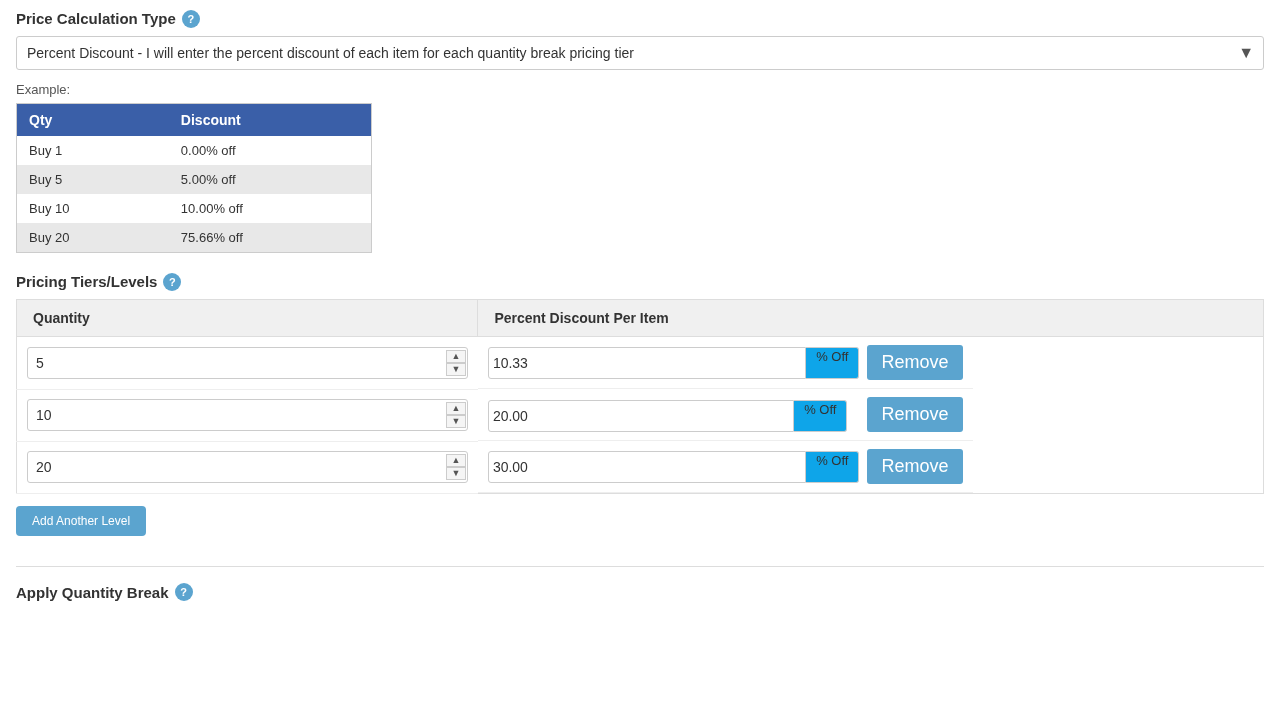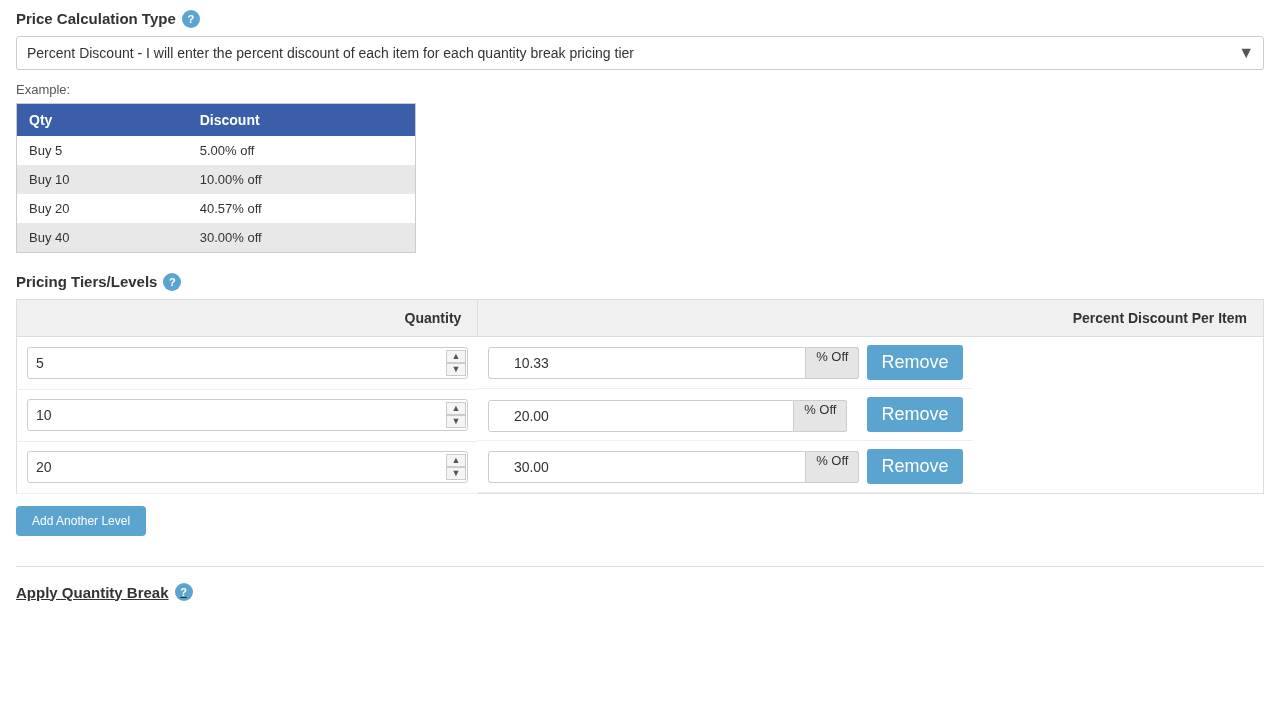--- a/index.html
+++ b/index.html
@@ -64,21 +64,21 @@
     }
 
     .example-label {
       font-size: 13px;
       color: #555;
       margin-bottom: 6px;
     }
 
     .example-table {
       border-collapse: collapse;
-      width: 400px;
+      width: 356px;
       margin-bottom: 20px;
       border: 1px solid #ccc;
     }
 
     .example-table thead tr {
       background: #3a5fa8;
       color: #fff;
     }
 
     .example-table th {
@@ -111,21 +111,21 @@
       border: 1px solid #ddd;
       margin-bottom: 12px;
     }
 
     .pricing-table thead tr {
       background: #f0f0f0;
     }
 
     .pricing-table th {
       padding: 10px 16px;
-      text-align: right;
+      text-align: left;
       font-size: 14px;
       font-weight: bold;
       color: #333;
       border: 1px solid #ddd;
     }
 
     .pricing-table td {
       padding: 8px 10px;
       border: none;
       border-bottom: 1px solid #eee;
@@ -171,36 +171,36 @@
       display: flex;
       align-items: center;
       justify-content: center;
       color: #555;
       line-height: 1;
       padding: 0;
     }
 
     .discount-input {
       flex: 1;
-      padding: 7px 25px;
+      padding: 7px 4px;
       border: 1px solid #ccc;
       border-radius: 3px;
       font-size: 14px;
       color: #333;
     }
 
     .percent-off-label {
       white-space: nowrap;
       font-size: 13px;
       color: #333;
       padding: 1px 10px;
       border: 1px solid #ccc;
       border-left: none;
       border-radius: 0 3px 3px 0;
-      background: #e5e5e5;
+      background: #0ea5e9;
     }
 
     .discount-input {
       border-radius: 3px 0 0 3px;
     }
 
     .remove-btn {
       background: #5ba4cf;
       color: #fff;
       border: none;
@@ -247,21 +247,20 @@
       gap: 0;
     }
 
     .apply-qty-title {
       font-size: 15px;
       font-weight: bold;
       display: flex;
       align-items: center;
       gap: 6px;
       margin-top: 16px;
-      text-decoration: underline;
     }
   </style>
 </head>
 <body>
 
 <div class="section-title">
   <span>Price Calculation Type</span>
   <span class="help-icon">?</span>
 </div>
 
@@ -273,35 +272,35 @@
 <div class="example-label">Example:</div>
 
 <table class="example-table">
   <thead>
     <tr>
       <th>Qty</th>
       <th>Discount</th>
     </tr>
   </thead>
   <tbody id="example-tbody">
+  <tr>
+        <td>Buy 1</td>
+        <td>0.00% off</td>
+      </tr>
       <tr>
         <td>Buy 5</td>
         <td>5.00% off</td>
       </tr>
       <tr>
         <td>Buy 10</td>
         <td>10.00% off</td>
       </tr>
       <tr>
         <td>Buy 20</td>
-        <td>40.57% off</td>
-      </tr>
-      <tr>
-        <td>Buy 40</td>
-        <td>30.00% off</td>
+        <td>75.66% off</td>
       </tr>
     </tbody>
 </table>
 
 <div class="pricing-tiers-section">
   <div class="section-title">
     <span>Pricing Tiers/Levels</span>
     <span class="help-icon">?</span>
   </div>
 

